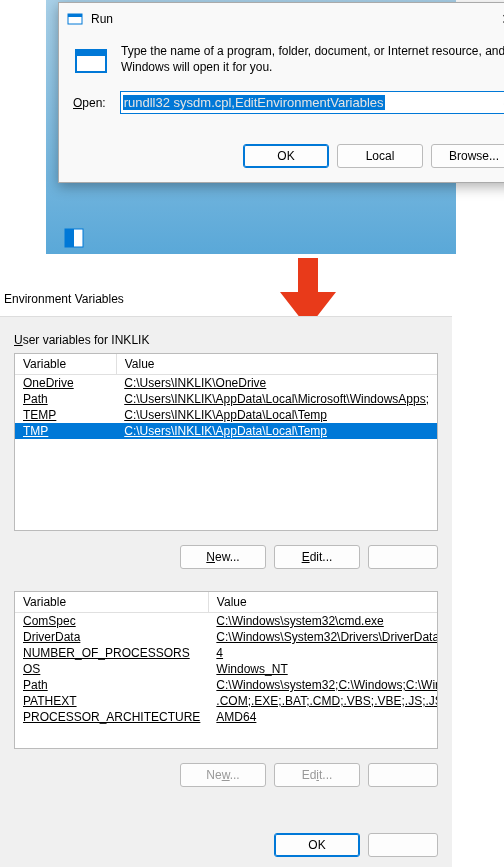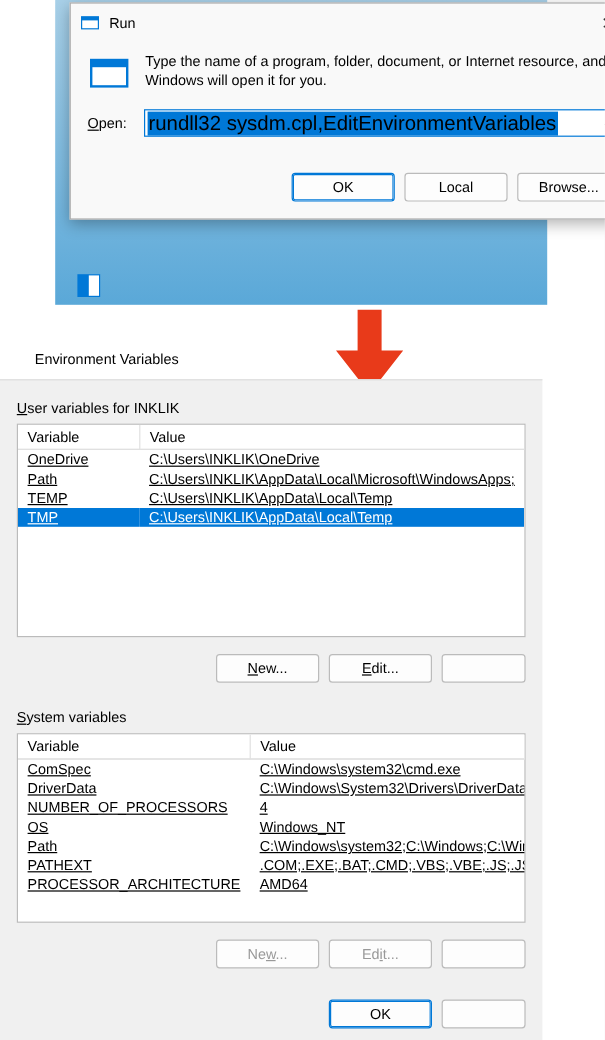--- a/index.html
+++ b/index.html
@@ -13,35 +13,35 @@
 .run-titlebar .title { font-size: 12px; flex: 1; }
 .run-titlebar .close { width: 32px; height: 32px; display: flex; align-items: center; justify-content: center; font-size: 14px; cursor: pointer; }
 .run-body { padding: 8px 14px 4px 14px; }
 .run-row1 { display: flex; gap: 12px; align-items: flex-start; margin-bottom: 12px; }
 .run-bigicon { width: 36px; height: 36px; flex-shrink: 0; }
 .run-text { font-size: 12px; line-height: 1.35; }
 .run-row2 { display: flex; align-items: center; gap: 14px; margin-bottom: 18px; }
 .run-row2 .label { font-size: 12px; }
 .run-row2 .label .u { text-decoration: underline; }
 .combo { flex: 1; border: 1px solid #0078d7; height: 23px; display: flex; align-items: center; padding: 0 2px; background: #fff; }
-.combo .selected-text { background: #0078d7; color: #000000; font-size: 17px; padding: 0 1px; }
+.combo .selected-text { background: #0078d7; color: #e5e5e5; font-size: 13px; padding: 0 1px; }
 .combo .drop { width: 16px; text-align: center; font-size: 10px; color: #555; margin-left: auto; }
 .run-buttons { display: flex; justify-content: flex-end; gap: 8px; padding: 8px 14px 14px; }
 .btn { min-width: 86px; height: 24px; border: 1px solid #bbb; background: #fdfdfd; font-size: 12px; border-radius: 3px; cursor: pointer; }
 .btn.default { border: 1px solid #0078d7; box-shadow: inset 0 0 0 1px #0078d7; }
 
 .desktop-icons { position: absolute; top: 44px; left: 22px; color: #fff; font-size: 11px; }
 .desktop-icons .d2 { margin-top: 90px; }
 .taskbar-ico { position: absolute; top: 228px; left: 64px; width: 20px; height: 20px; }
 
 
 .arrow { position: absolute; top: 258px; left: 280px; }
 
 
-.env-title { position: absolute; top: 292px; left: 4px; font-size: 12px; margin-left: 25px; }
+.env-title { position: absolute; top: 292px; left: 4px; font-size: 12px; }
 .env-panel { position: absolute; top: 316px; left: 0; width: 452px; height: 551px; background: #f0f0f0; border-top: 1px solid #ddd; padding: 16px 14px 0 14px; }
 
 .group-label { font-size: 12px; margin-bottom: 6px; }
 .group-label .u { text-decoration: underline; }
 .table-box { background: #fff; border: 1px solid #bbb; }
 .tbl { width: 100%; border-collapse: collapse; font-size: 12px; }
 .tbl th { text-align: left; font-weight: 400; padding: 3px 8px; border-bottom: 1px solid #e0e0e0; border-right: 1px solid #e0e0e0; background: #fff; }
 .tbl th:last-child { border-right: none; }
 .tbl td { padding: 1px 8px; white-space: nowrap; overflow: hidden; text-decoration: underline; }
 .tbl tr.sel td { background: #0078d7; color: #fff; }
@@ -153,21 +153,20 @@
       </table>
     </div>
     <div class="btn-row">
       <button class="btn2"><span class="u">N</span><span>ew...</span></button>
       <button class="btn2"><span class="u">E</span><span>dit...</span></button>
       <button class="btn2 cut"></button>
     </div>
   </div>
 
   <div class="sys-table">
-    <div class="group-label"><span class="u">S</span><span>ystem variables</span></div>
     <div class="table-box">
       <table class="tbl">
         <thead>
             <tr>
           <th class="col-var">Variable</th>
           <th>Value</th>
         </tr>
           </thead>
         <tbody id="sys-tbody">
             <tr>

